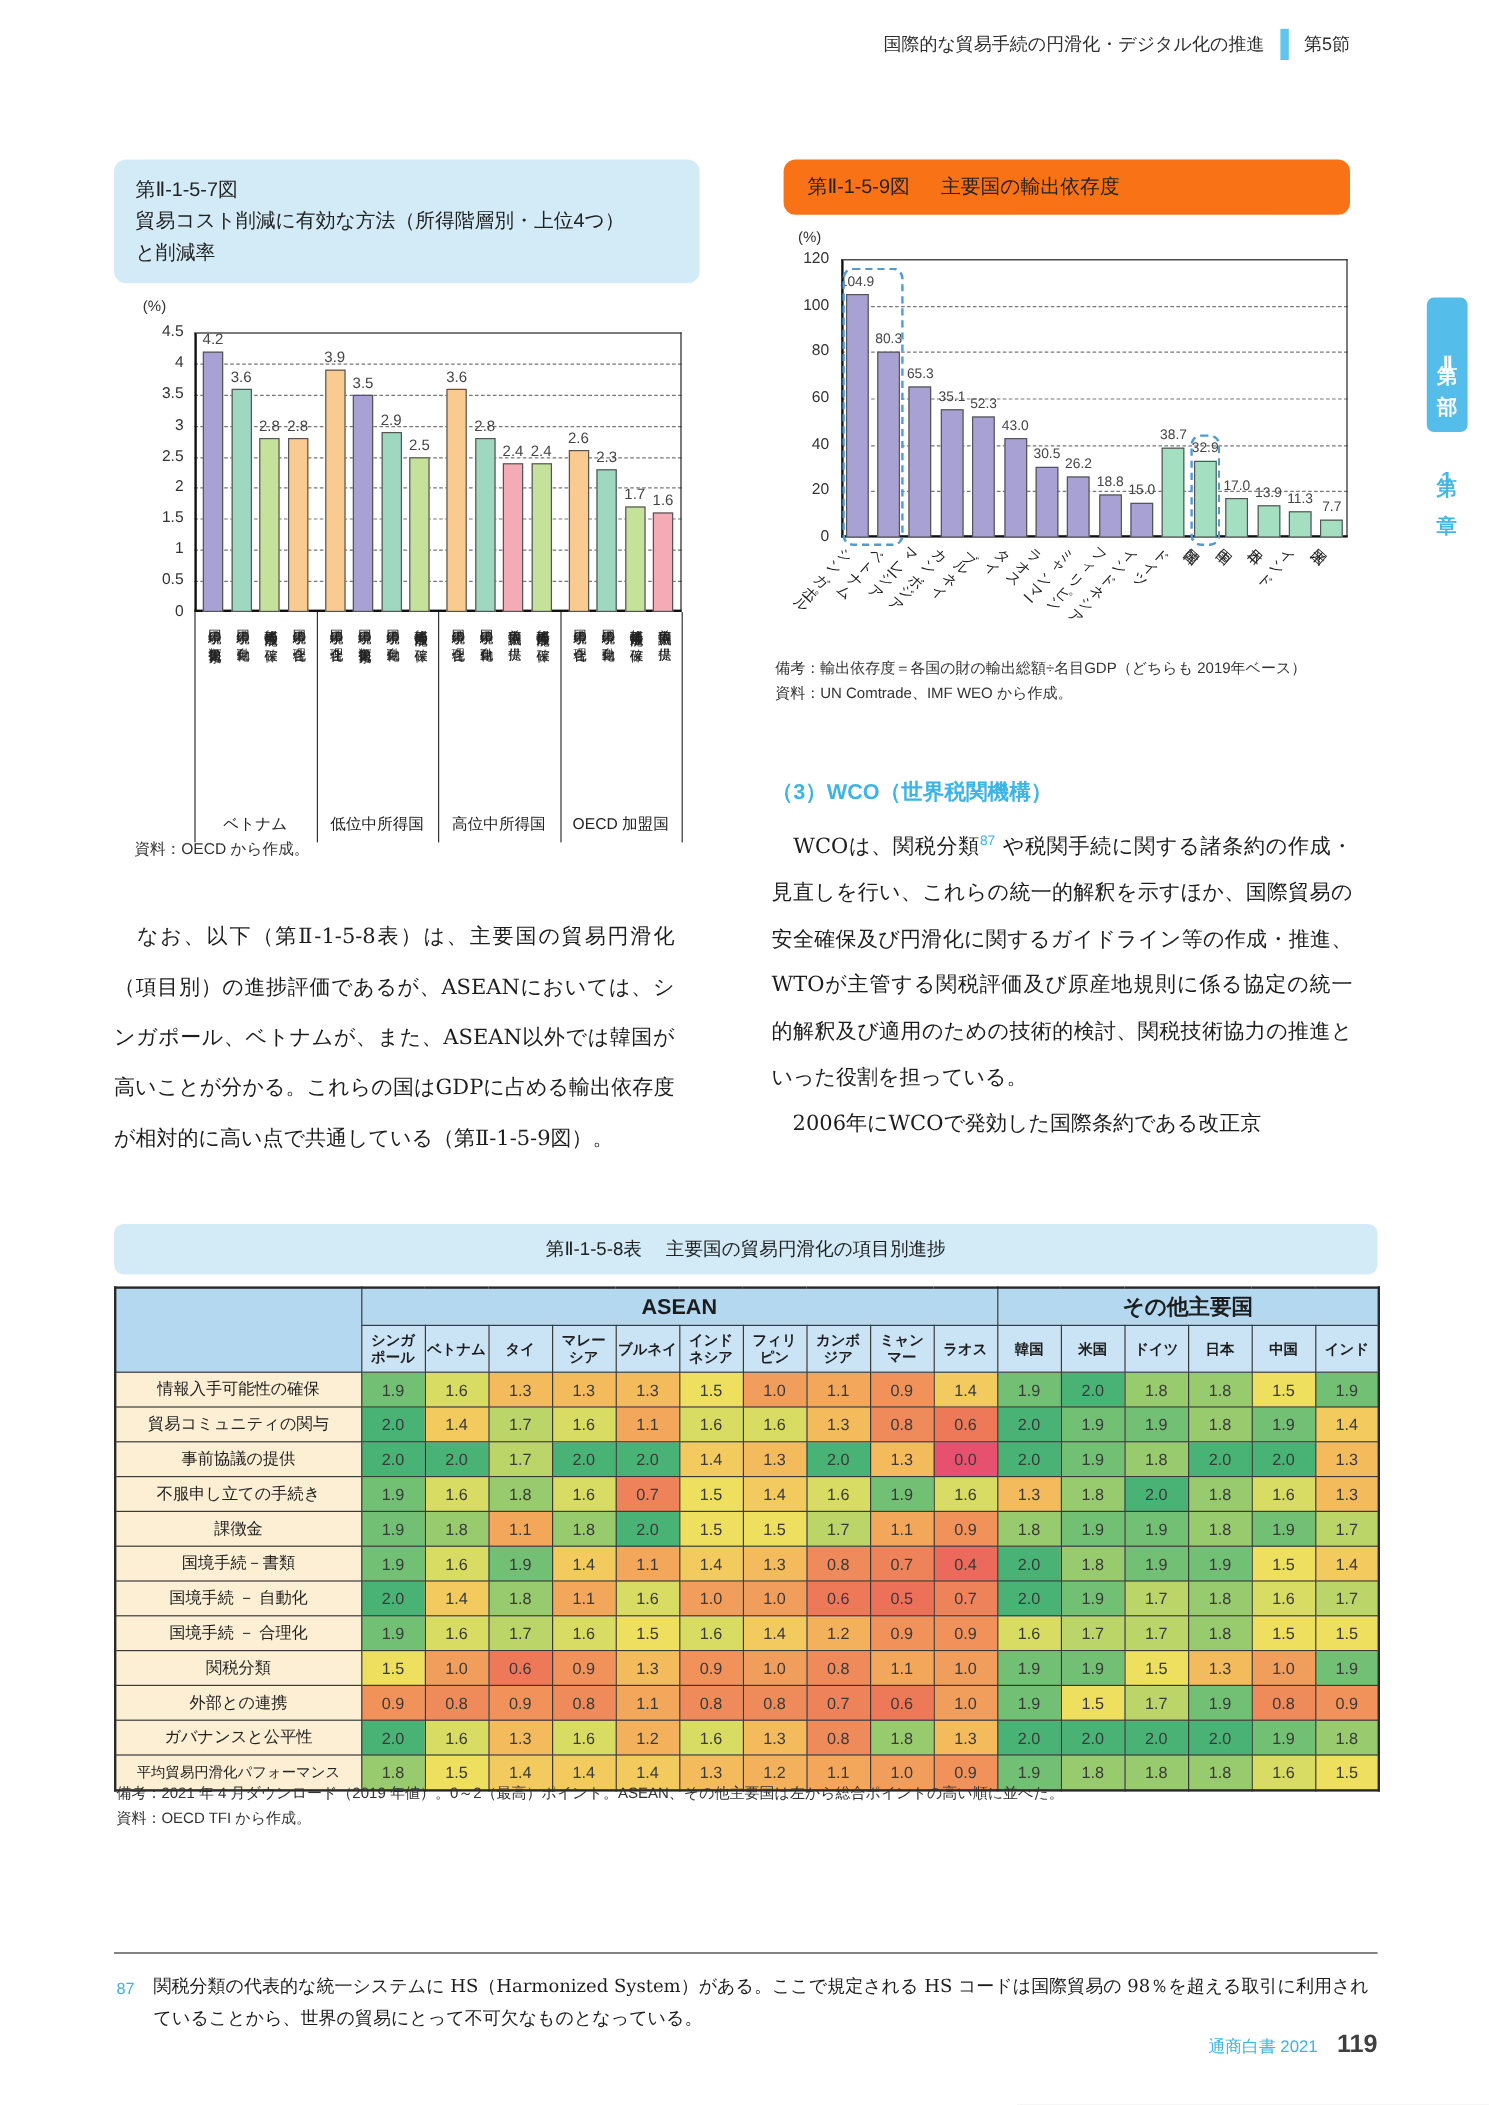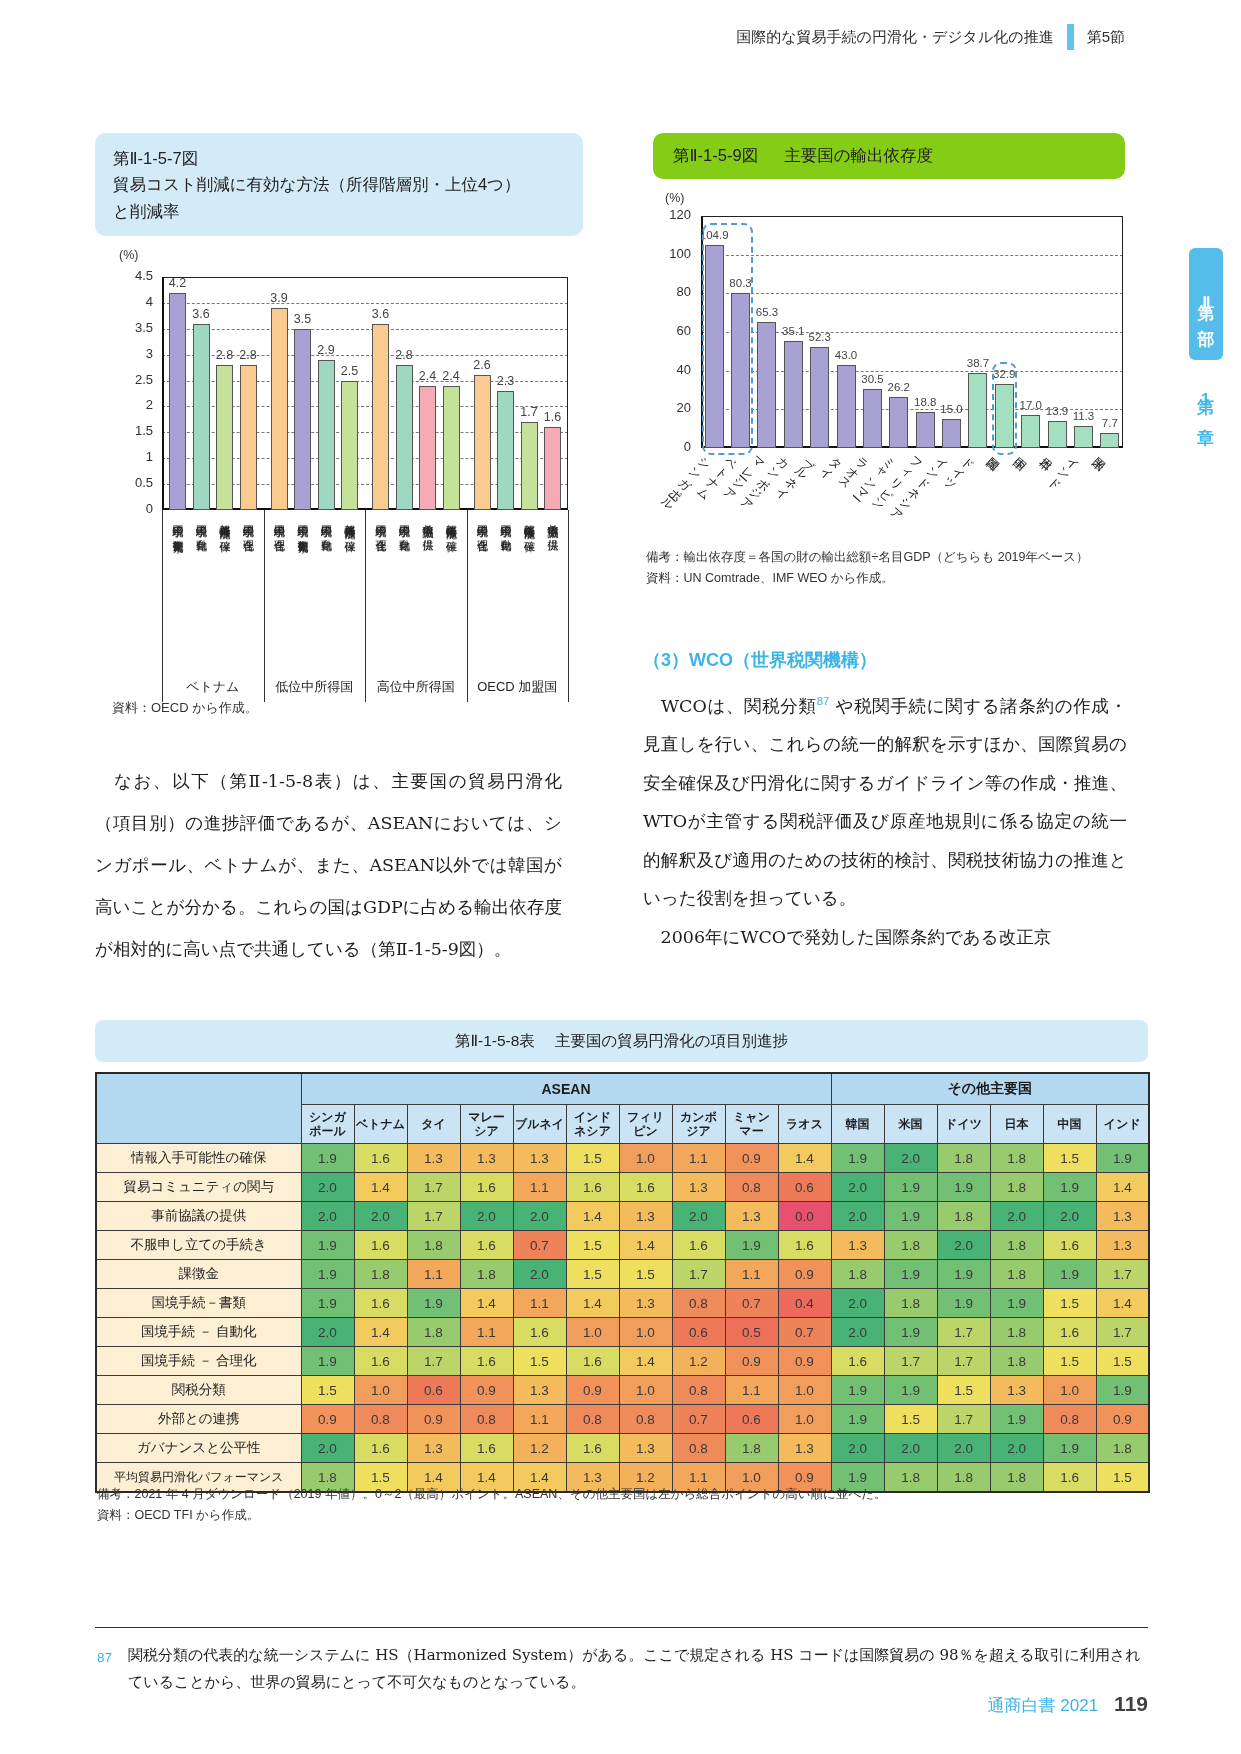--- a/index.html
+++ b/index.html
@@ -14,21 +14,21 @@
   
   .side-part{position:absolute;right:18px;top:248px;width:34px;height:112px;background:#55bde9;
              border-radius:6px;color:#fff;display:flex;align-items:center;justify-content:center;
              writing-mode:vertical-rl;text-orientation:upright;font-size:17px;font-weight:600;letter-spacing:3px;}
   .side-chapter{position:absolute;right:24px;top:384px;writing-mode:vertical-rl;text-orientation:upright;
              color:#45b7e7;font-size:17px;font-weight:600;letter-spacing:6px;}
 
   
   .fig7-titlebox{position:absolute;left:95px;top:133px;width:452px;background:#d3ebf7;border-radius:10px;
              padding:12px 18px;font-size:16.5px;font-weight:500;line-height:1.6;color:#222;box-sizing:content-box;}
-  .fig9-titlebox{position:absolute;left:653px;top:133px;width:472px;height:46px;background:#84cc16;border-radius:10px;
+  .fig9-titlebox{position:absolute;left:653px;top:133px;width:472px;height:46px;background:#f97316;border-radius:10px;
              display:flex;align-items:center;padding:0 20px;box-sizing:border-box;
              font-size:16.5px;font-weight:500;color:#222;gap:26px;}
 
   
   #fig7{position:absolute;left:95px;top:240px;width:485px;height:470px;}
   #fig9{position:absolute;left:643px;top:183px;width:500px;height:360px;}
   .fig7-source{position:absolute;left:112px;top:699px;font-size:13px;color:#333;}
   .fig9-notes{position:absolute;left:646px;top:547px;font-size:12.5px;line-height:1.65;color:#333;}
 
   
@@ -41,36 +41,36 @@
              text-align:justify;color:#1d1d1d;}
   sup.fn{color:#3cb4e5;font-family:"Liberation Sans",sans-serif;font-size:11.5px;vertical-align:super;}
 
   
   .table-titlebar{position:absolute;left:95px;top:1020px;width:1053px;height:42px;background:#d3ebf7;border-radius:8px;
              display:flex;align-items:center;justify-content:center;gap:20px;
              font-size:15.5px;font-weight:500;color:#222;}
   #table8{position:absolute;left:95px;top:1072px;}
   #table8 table{border-collapse:collapse;table-layout:fixed;width:1053px;border:2px solid #2a2a2a;}
   #table8 th,#table8 td{border:1px solid #3a3a3a;text-align:center;vertical-align:middle;padding:0;}
-  #table8 thead tr.r1 th{height:30px;background:#b3d8f0;font-size:14px;font-weight:600;color:#1d1d1d;}
+  #table8 thead tr.r1 th{height:30px;background:#b3d8f0;font-size:18px;font-weight:600;color:#1d1d1d;}
   #table8 th.corner{background:#cae4f6;}
   #table8 thead tr.r2 th{height:38px;background:#cae4f6;font-size:12px;font-weight:600;line-height:1.2;
              color:#1d1d1d;white-space:pre-line;}
   #table8 tbody th{height:28px;background:#fcefd4;font-weight:400;font-size:13.5px;color:#222;}
   #table8 tbody th.small{font-size:12px;}
   #table8 td{font-size:13.5px;color:#3a3a3a;}
   .table-notes{position:absolute;left:97px;top:1484px;font-size:12.5px;line-height:1.7;color:#333;}
 
   
   .footnote-rule{position:absolute;left:95px;top:1627px;width:1053px;border:none;border-top:1.5px solid #333;margin:0;}
   .footnote{position:absolute;left:95px;top:1642px;width:1055px;font-family:"DejaVu Serif",serif;
              font-size:15px;line-height:1.8;color:#1d1d1d;padding-left:33px;box-sizing:border-box;}
   .fn-num{position:absolute;left:2px;top:4px;color:#3cb4e5;font-family:"Liberation Sans",sans-serif;font-size:13.5px;}
   .page-footer{position:absolute;top:1692px;right:93px;display:flex;align-items:baseline;gap:16px;}
-  .page-footer .book{color:#3cb4e5;font-size:17px;}
+  .page-footer .book{color:#3cb4e5;font-size:14px;}
   .page-footer .pnum{color:#3f3f3f;font-size:21px;font-weight:600;}
 </style>
 </head>
 <body>
 
 <div class="page">
 
   <div class="top-header">
     <span>国際的な貿易手続の円滑化・デジタル化の推進</span>
     <span class="hdr-bar"></span>

